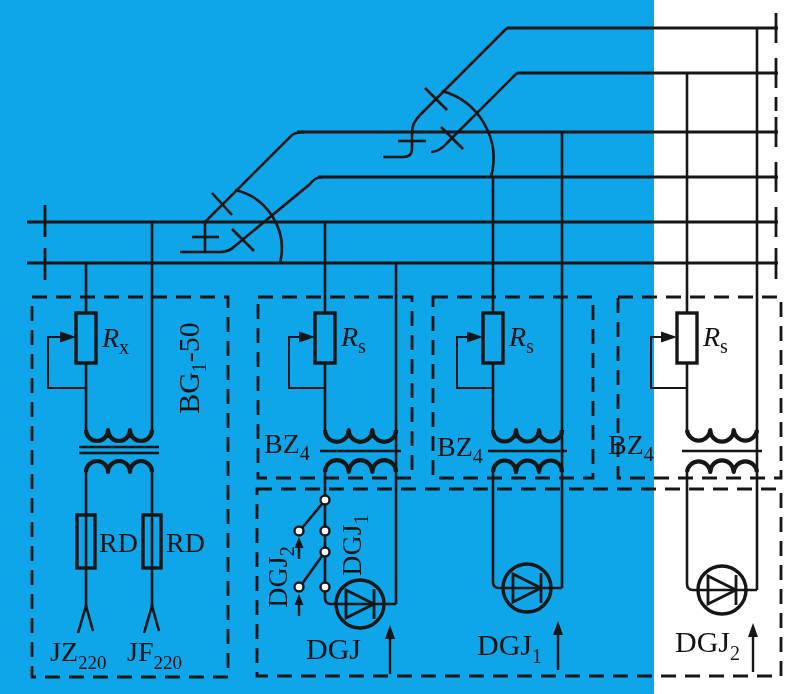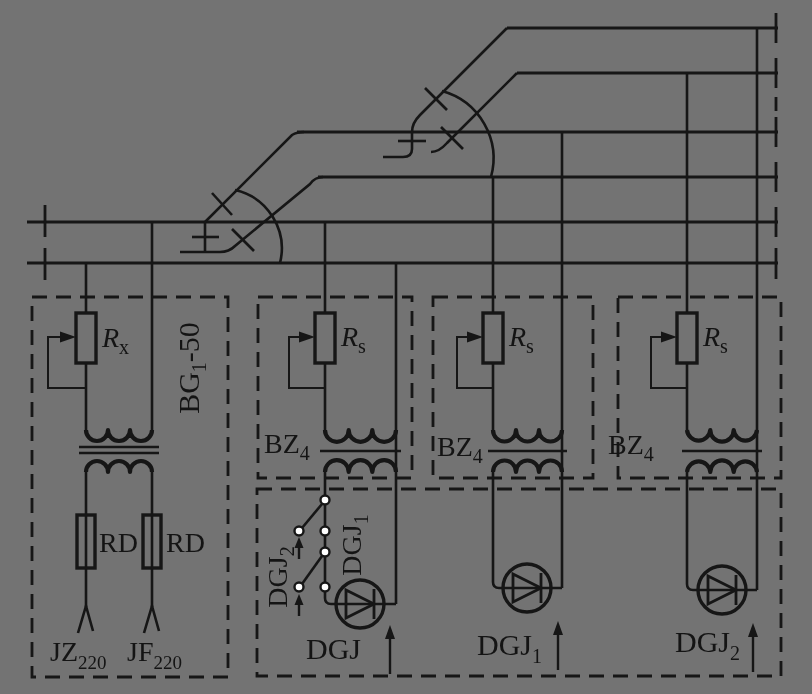--- a/index.html
+++ b/index.html
@@ -1,17 +1,17 @@
 <!DOCTYPE html>
 <html><head>
 <meta charset="utf-8">
 <style>
   html,body{margin:0;padding:0;background:#ffffff;}
   .page{
-    width:812px;height:694px;position:relative;background:#737373;
+    width:654px;height:694px;position:relative;background:#0ea5e9;
     font-family:"Liberation Serif","DejaVu Serif",serif;
   }
   svg{display:block;}
   path,line,rect,circle{vector-effect:none;}
   .w2  {stroke:#161616;stroke-width:2;fill:none;}
   .w24 {stroke:#161616;stroke-width:2.4;fill:none;}
   .w26 {stroke:#161616;stroke-width:2.6;fill:none;}
   .w3  {stroke:#161616;stroke-width:2.8;fill:none;}
   .w34 {stroke:#161616;stroke-width:3.4;fill:none;}
   .w4  {stroke:#161616;stroke-width:4.2;fill:none;stroke-linejoin:round;}

